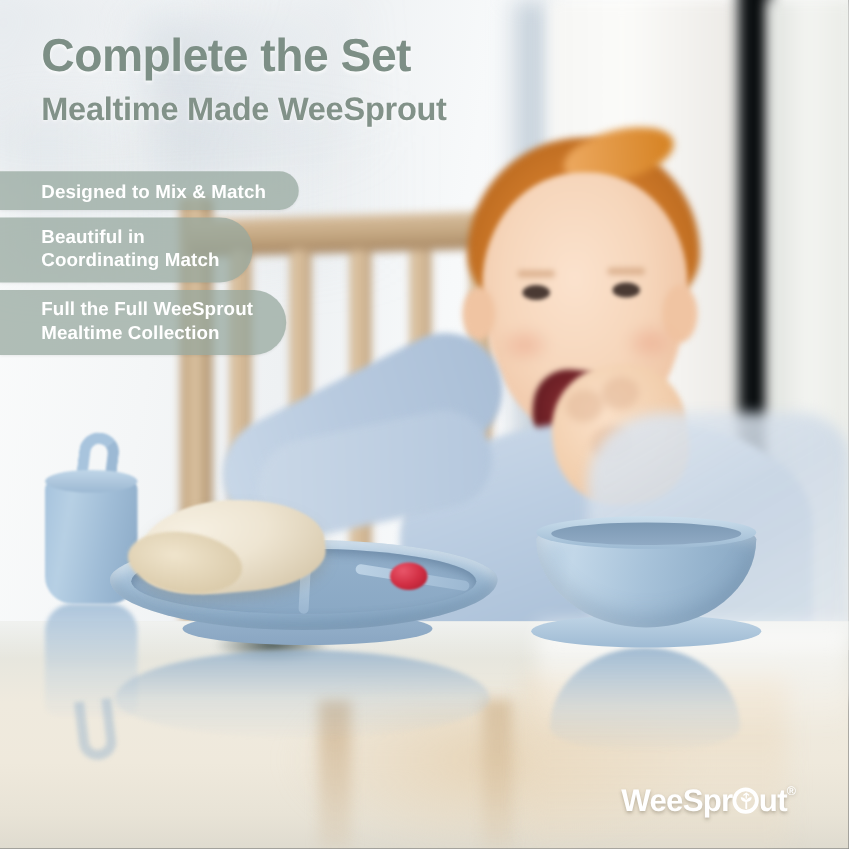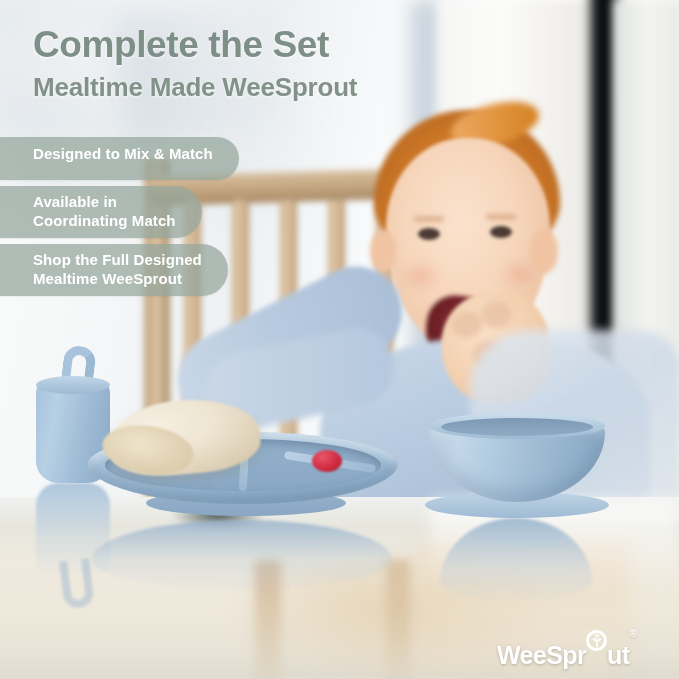--- a/index.html
+++ b/index.html
@@ -298,35 +298,35 @@
     position:absolute; left:33px; top:74px; font-size:26px; font-weight:bold;
     color:#829289; letter-spacing:-.2px; line-height:1.05;
     text-shadow:0 1px 3px rgba(255,255,255,.8);
   }
 
   .pills { position:absolute; left:0; top:137px; width:300px; }
   .pill {
     position:relative; background:rgba(150,167,158,.74);
     border-radius:0 30px 30px 0; color:#ffffff;
     display:flex; align-items:center;
-    padding:7px 26px 16px 33px; margin-bottom:6px;
+    padding:7px 26px 4px 33px; margin-bottom:6px;
     font-size:15px; font-weight:bold; line-height:1.3;
     letter-spacing:.1px; width:max-content; max-width:270px;
     box-shadow:0 1px 2px rgba(0,0,0,.06);
   }
   .pill.two-line { padding-top:6px; padding-bottom:7px; }
 
   
   .logo {
     position:absolute; left:497px; top:627px;
     display:flex; align-items:flex-start;
     color:#ffffff; font-size:25px; font-weight:bold; letter-spacing:-.6px;
     text-shadow:0 1px 3px rgba(90,80,60,.35);
   }
-  .logo .lw { display:inline-block;margin-top:14px; }
+  .logo .lw { display:inline-block; }
   .sprout-o {
     position:relative; display:inline-block;
     width:21px; height:21px; margin:3px 0px 0 0;
     border-radius:50%; border:3.2px solid #ffffff; vertical-align:middle;
   }
   .sprout-o svg { position:absolute; left:50%; top:50%; transform:translate(-50%,-50%); }
   .reg { font-size:10px; line-height:1; margin-top:2px; }
 </style>
 </head>
 <body>
@@ -420,28 +420,28 @@
 
   <div class="headline">Complete the Set</div>
   <div class="subhead">Mealtime Made WeeSprout</div>
 
   <div class="pills">
     <div class="pill">
       <span>Designed to Mix &amp; Match</span>
     </div>
     <div class="pill two-line">
       <span>
-        <span>Available in</span><br>
+        <span>Beautiful in</span><br>
         <span>Coordinating Match</span>
       </span>
     </div>
     <div class="pill two-line">
       <span>
-        <span>Shop the Full Designed</span><br>
-        <span>Mealtime WeeSprout</span>
+        <span>Full the Full WeeSprout</span><br>
+        <span>Mealtime Collection</span>
       </span>
     </div>
   </div>
 
   <div class="logo">
     <span class="lw">WeeSpr</span>
     <span class="sprout-o">
       <svg width="15" height="15" viewBox="0 0 24 24" aria-hidden="true">
         <path d="M12 21 V11" stroke="#ffffff" stroke-width="2.4" fill="none" stroke-linecap="round"></path>
         <path d="M12 13 C7 13 5 10 5 7 C9 7 12 9 12 13 Z" fill="#ffffff"></path>

